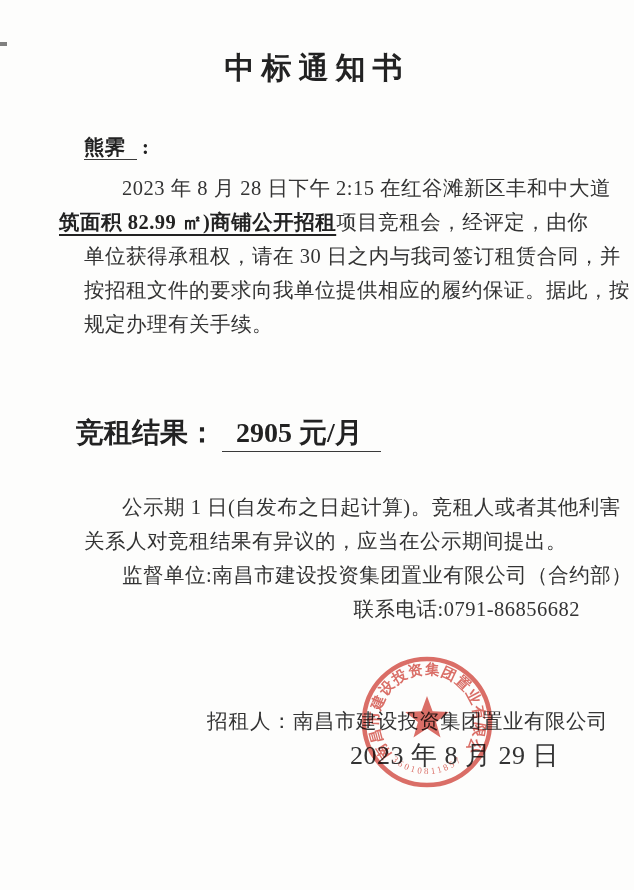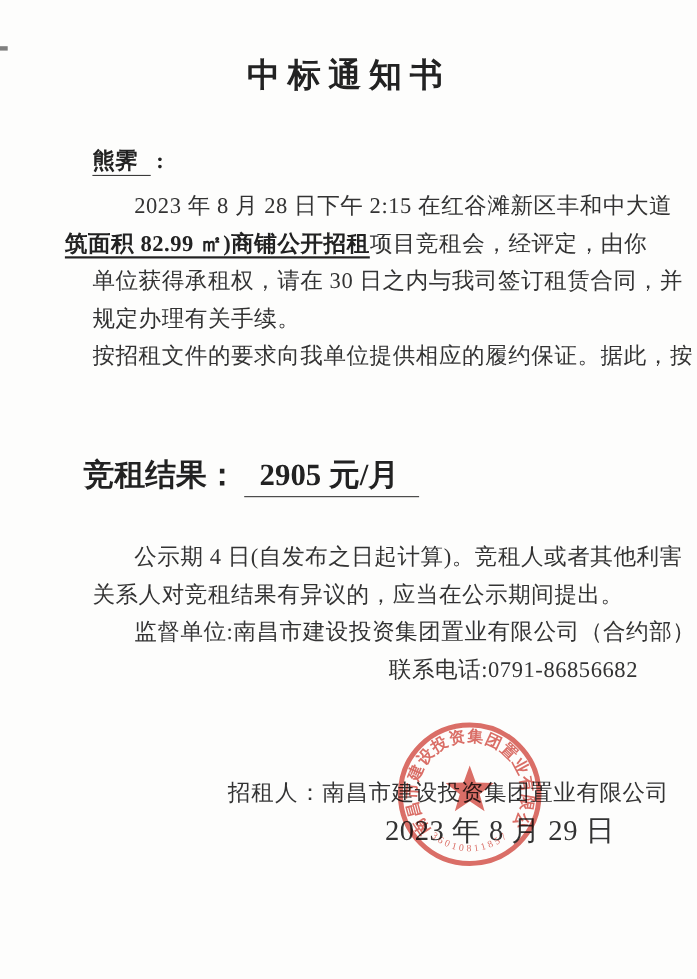--- a/index.html
+++ b/index.html
@@ -90,30 +90,30 @@
   <h1 class="title">中标通知书</h1>
 
   <div class="addressee">
     <span class="addr-name">熊霁</span><span class="addr-colon">:</span>
   </div>
 
   <div class="para para1">
     <div class="line indent">2023 年 8 月 28 日下午 2:15 在红谷滩新区丰和中大道</div>
     <div class="line outdent"><span class="em">筑面积 82.99 ㎡)商铺公开招租</span><span>项目竞租会，经评定，由你</span></div>
     <div class="line">单位获得承租权，请在 30 日之内与我司签订租赁合同，并</div>
+    <div class="line">按招租文件的要求向我单位提供相应的履约保证。据此，按</div>
     <div class="line">规定办理有关手续。</div>
-    <div class="line">按招租文件的要求向我单位提供相应的履约保证。据此，按</div>
   </div>
 
   <div class="result">
     <span class="result-label">竞租结果：</span><span class="result-value">2905 元/月</span>
   </div>
 
   <div class="para para2">
-    <div class="line indent">公示期 4 日(自发布之日起计算)。竞租人或者其他利害</div>
+    <div class="line indent">公示期 1 日(自发布之日起计算)。竞租人或者其他利害</div>
     <div class="line">关系人对竞租结果有异议的，应当在公示期间提出。</div>
     <div class="line indent">监督单位:南昌市建设投资集团置业有限公司（合约部）</div>
     <div class="line indent">联系电话:0791-86856682</div>
   </div>
 
   <div class="signature">
     <span class="sig-label">招租人：</span><span>南昌市建设投资集团置业有限公司</span>
   </div>
 
   <div class="sig-date">2023 年 8 月 29 日</div>

